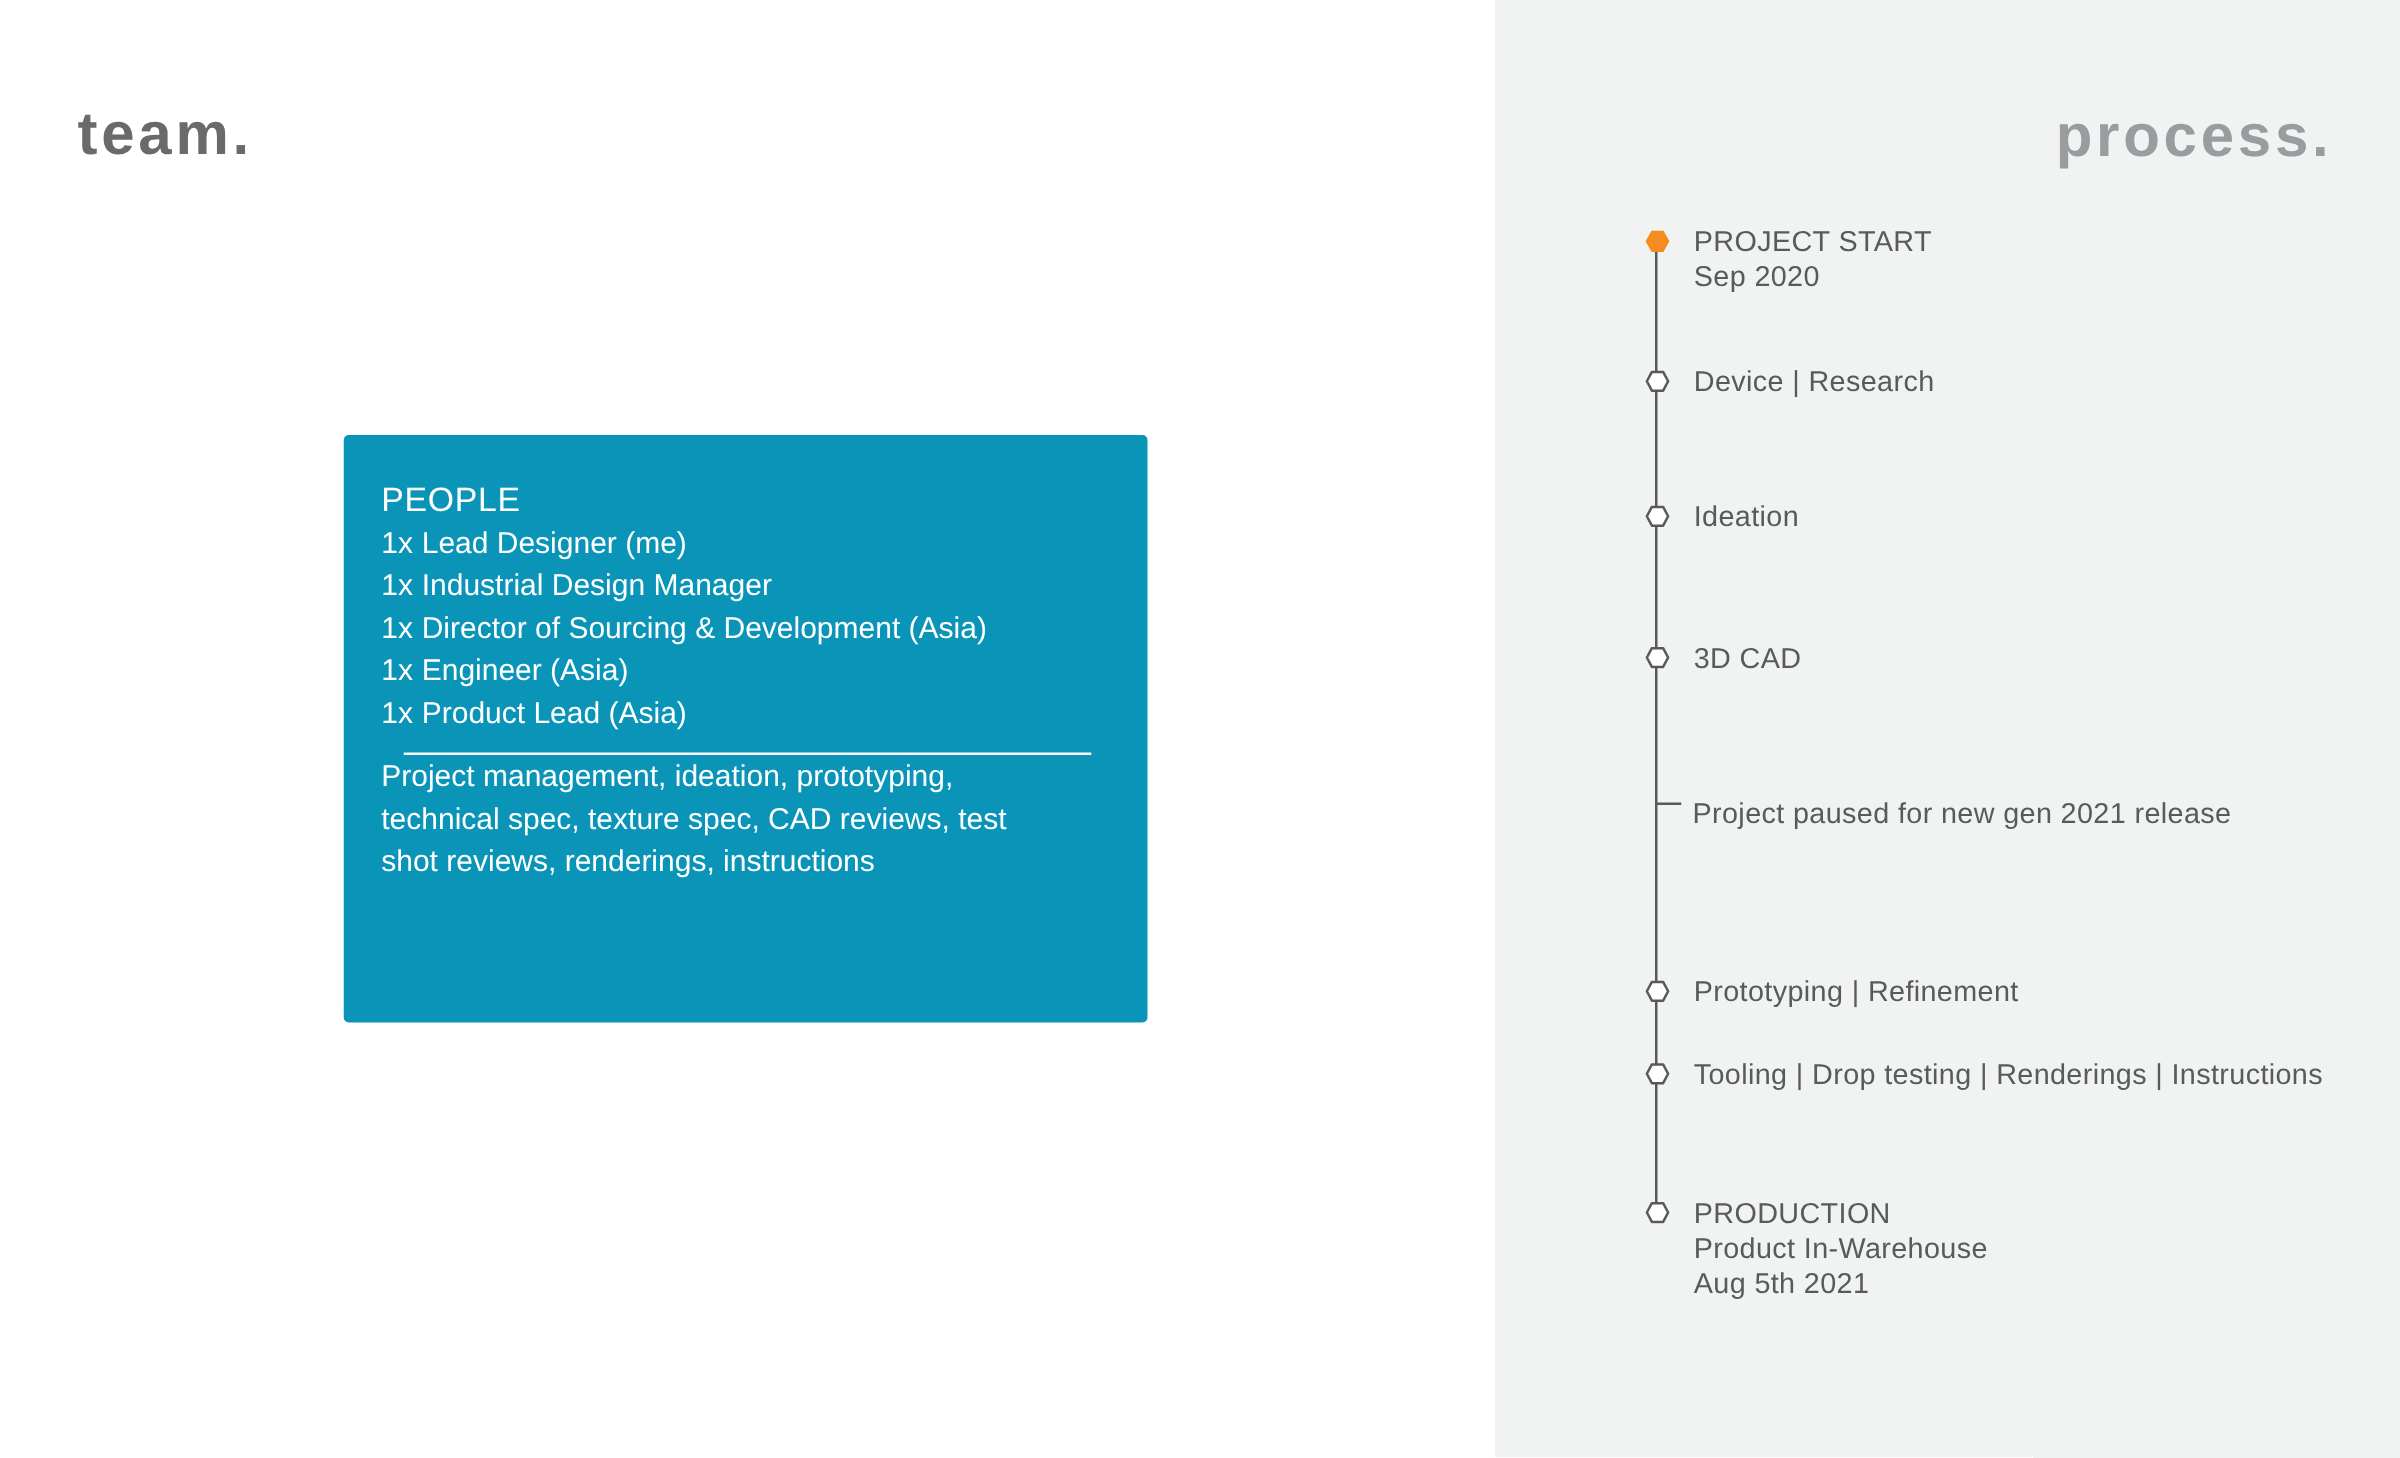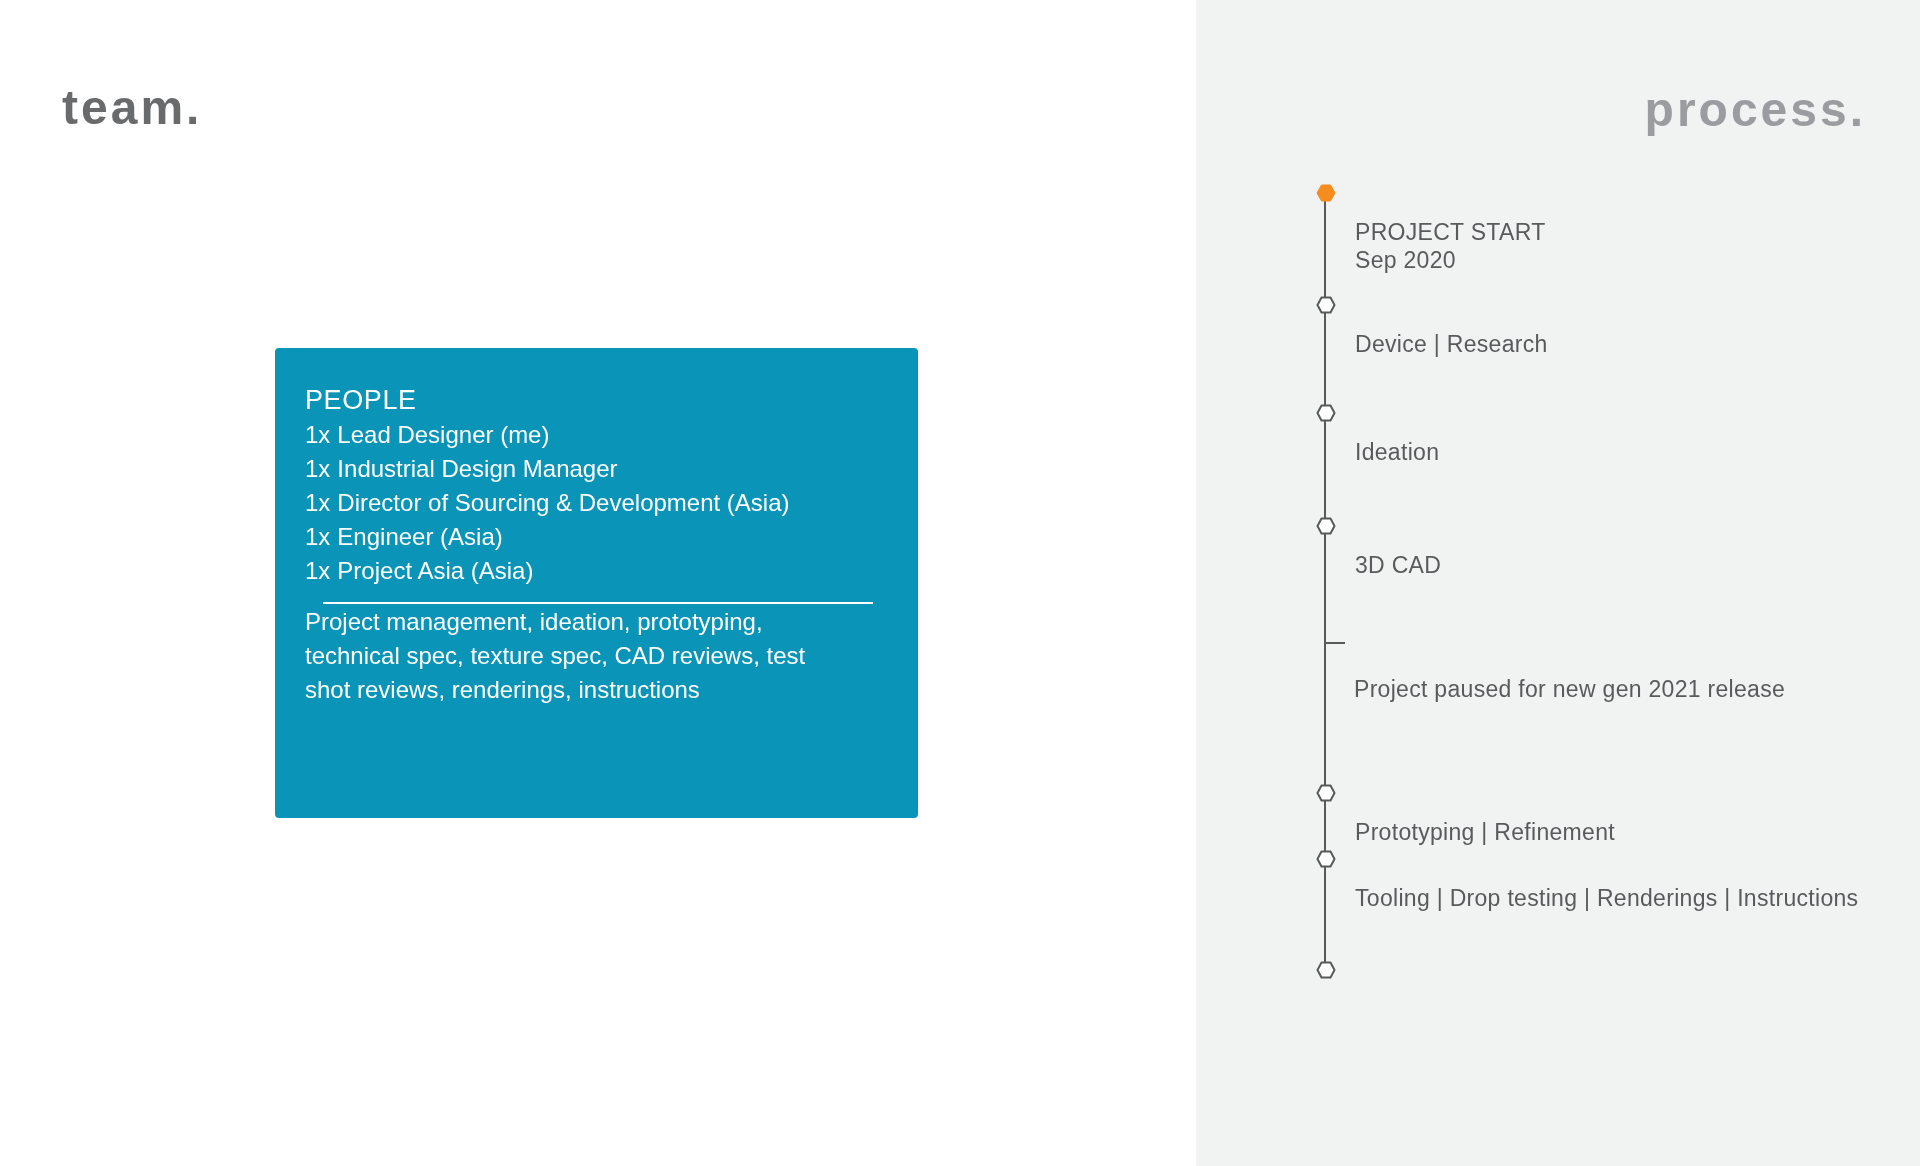--- a/index.html
+++ b/index.html
@@ -27,21 +27,21 @@
   .person.lead .role{font-weight:400;}
   .divider{height:2px;width:550px;margin:14px 0 0 18px;background:#ffffff;border:none;}
   .resp-heading{margin-top:93px;}
   .resp-text{font-size:24px;line-height:34px;width:508px;margin:1px 0 0 0;}
 
   
   .tl-line{position:absolute;left:1324px;top:193px;width:2px;height:777px;background:#58595b;}
   .tl-item{position:absolute;left:1316px;display:flex;align-items:flex-start;color:#595a5c;}
   .tl-item .marker{flex:0 0 auto;width:20px;height:18px;margin-top:5px;}
   .tl-text{margin-left:19px;}
-  .tl-label{font-size:23px;line-height:28px;letter-spacing:0.3px;white-space:nowrap;margin-top:39px;}
+  .tl-label{font-size:23px;line-height:28px;letter-spacing:0.3px;white-space:nowrap;}
   .tl-sub{font-size:23px;line-height:28px;letter-spacing:0.3px;white-space:nowrap;}
   .tl-note{left:1325px;}
   .tl-note .tick{flex:0 0 auto;width:20px;height:2px;background:#58595b;margin-top:6px;}
   .tl-note .tl-text{margin-left:9px;text-align:right;}
 </style>
 </head>
 <body>
 
 <div class="page">
 
@@ -50,21 +50,21 @@
   <h1 class="title title-team">team.</h1>
   <h1 class="title title-process">process.</h1>
 
   <div class="card">
     <div class="card-heading">PEOPLE</div>
     <div>
       <div class="person lead"><span>1x</span><span class="role">Lead Designer (me)</span></div>
       <div class="person"><span>1x</span><span class="role">Industrial Design Manager</span></div>
       <div class="person"><span>1x</span><span class="role">Director of Sourcing &amp; Development (Asia)</span></div>
       <div class="person"><span>1x</span><span class="role">Engineer (Asia)</span></div>
-      <div class="person"><span>1x</span><span class="role">Project Asia (Asia)</span></div>
+      <div class="person"><span>1x</span><span class="role">Product Lead (Asia)</span></div>
     </div>
     <div class="divider"></div>
     <p class="resp-text">Project management, ideation, prototyping, technical spec, texture spec, CAD reviews, test shot reviews, renderings, instructions</p>
   </div>
 
   <div>
     <div class="tl-line"></div>
 
     <div class="tl-item" style="top:179px">
       <span class="marker">
@@ -139,16 +139,21 @@
           <div class="tl-label">Tooling | Drop testing | Renderings | Instructions</div>
         </div>
     </div>
 
     <div class="tl-item" style="top:956px">
       <span class="marker">
         <svg width="20" height="18" viewBox="0 0 20 18">
             <polygon points="5.5,1.5 14.5,1.5 18.5,9 14.5,16.5 5.5,16.5 1.5,9" fill="#ffffff" stroke="#58595b" stroke-width="2" stroke-linejoin="round"></polygon>
           </svg>
       </span>
+      <div class="tl-text">
+        <div class="tl-label">PRODUCTION</div>
+        <div class="tl-sub">Product In-Warehouse</div>
+        <div class="tl-sub">Aug 5th 2021</div>
+      </div>
     </div>
   </div>
 
 </div>
 
 </body></html>

